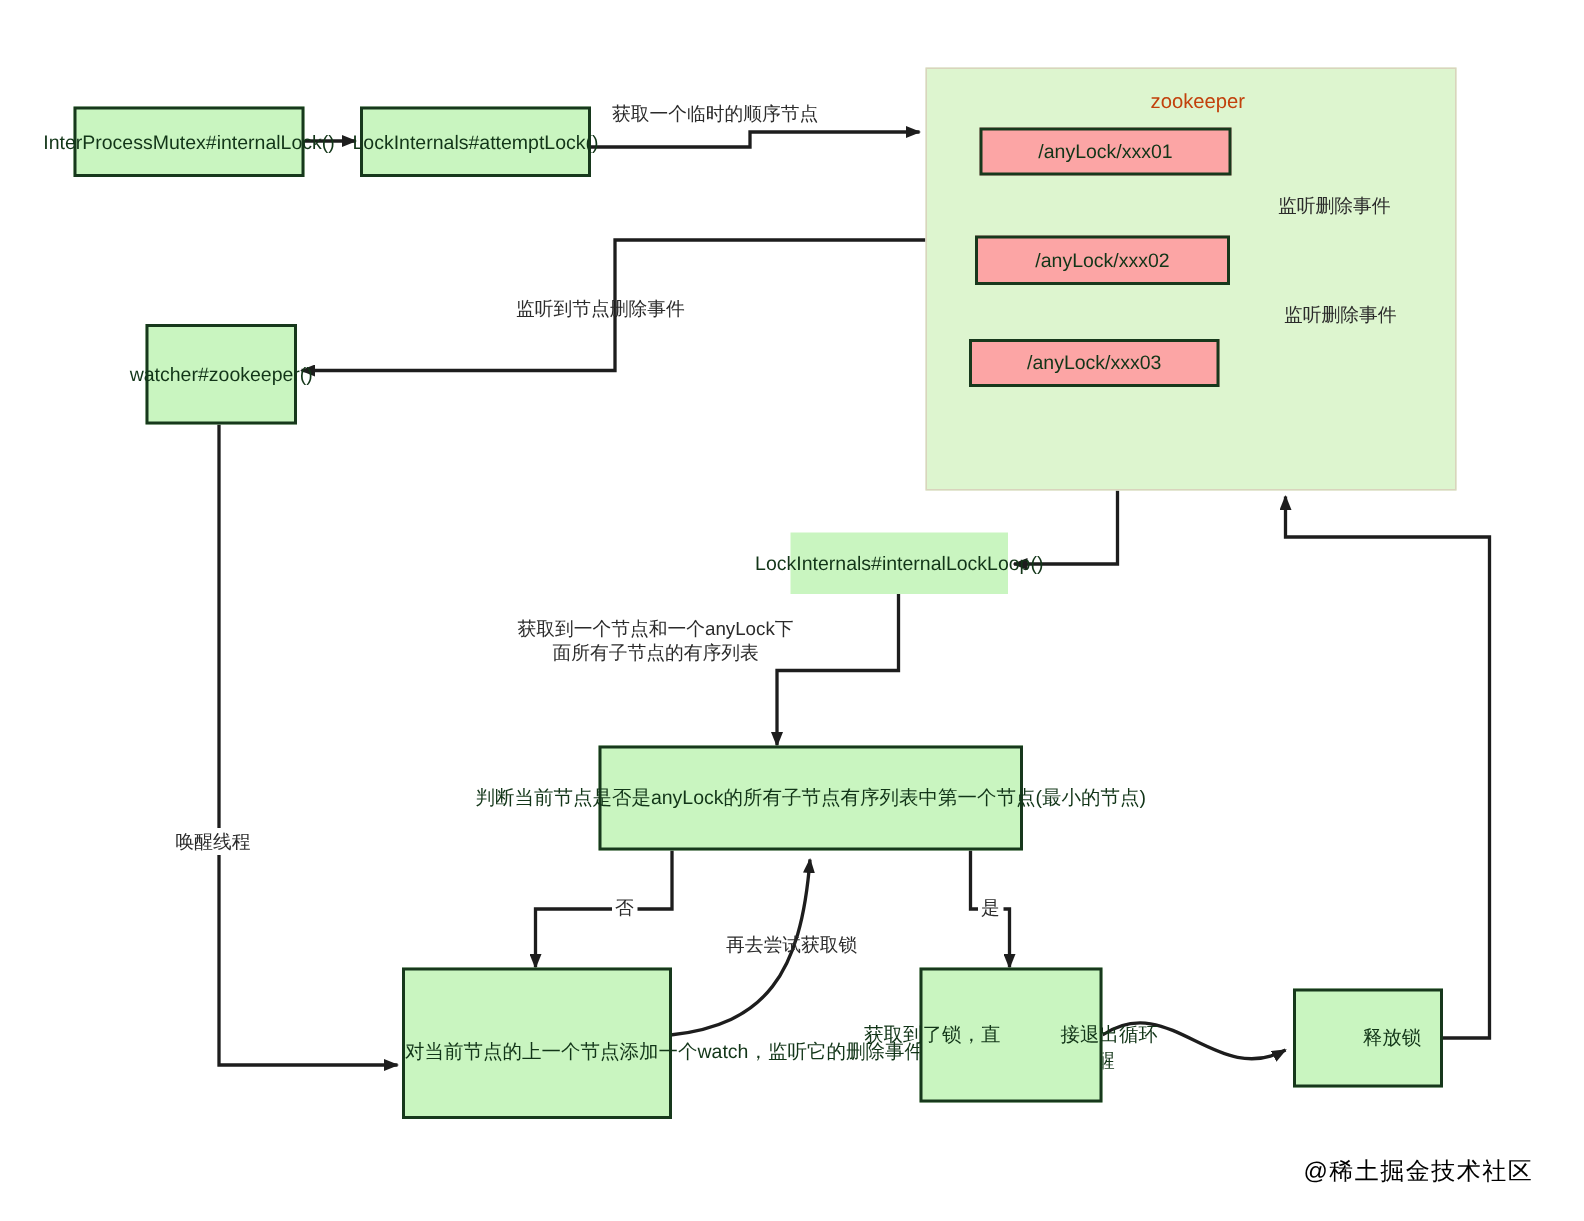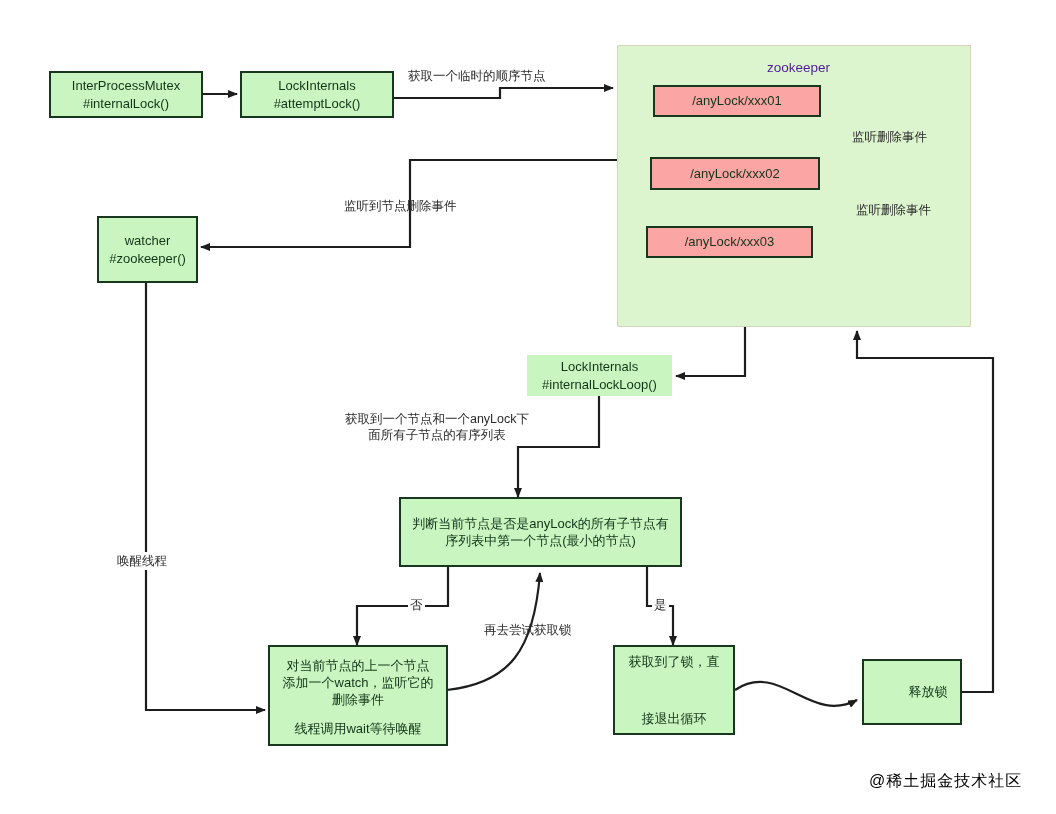--- a/index.html
+++ b/index.html
@@ -23,21 +23,21 @@
     top: 0;
     width: 1056px;
     height: 814px;
   }
   .node {
     position: absolute;
     box-sizing: border-box;
     border: 2px solid #17381c;
     background: #c9f5c0;
     display: flex;
-    flex-direction: column;
+    flex-direction: row;
     align-items: center;
     justify-content: center;
     text-align: center;
     color: #123518;
     font-size: 13px;
     line-height: 1.32;
     z-index: 3;
   }
   .node .ln { display: block; white-space: nowrap; }
   .znode {
@@ -46,21 +46,21 @@
   }
   .zk-container {
     position: absolute;
     box-sizing: border-box;
     border: 1px solid #d9d4bd;
     background: #ddf5cf;
     z-index: 1;
   }
   .zk-title {
     position: absolute;
-    color: #4c1d95;
+    color: #c2410c;
     font-size: 13.5px;
     z-index: 4;
     white-space: nowrap;
   }
   .edge-label {
     position: absolute;
     color: #2b2b2b;
     font-size: 12.5px;
     line-height: 1.3;
     z-index: 5;

